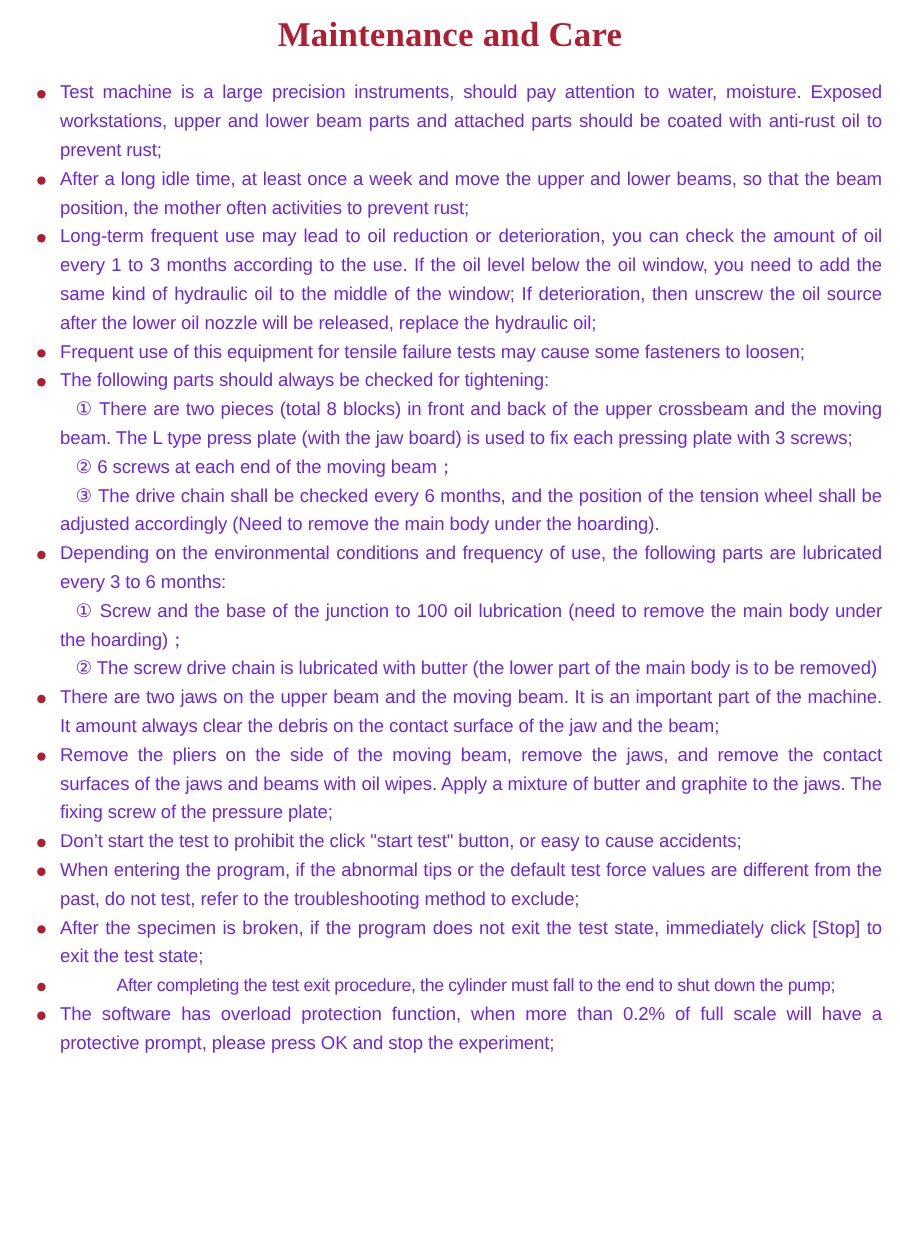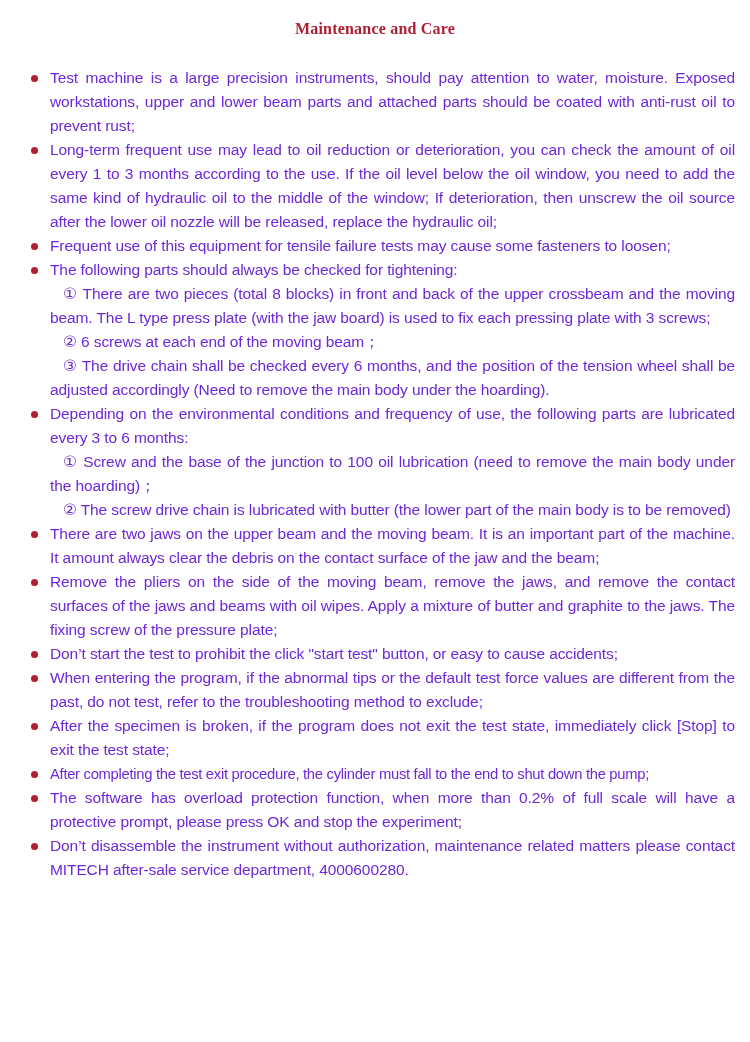--- a/index.html
+++ b/index.html
@@ -13,21 +13,21 @@
     height: 1042px;
     background: #ffffff;
     overflow: hidden;
     font-family: "Liberation Sans", "DejaVu Sans", sans-serif;
   }
   .doc-title {
     margin: 14px 0 0 0;
     text-align: center;
     font-family: "Liberation Serif", "DejaVu Serif", serif;
     font-weight: bold;
-    font-size: 16px;
+    font-size: 29px;
     line-height: 30px;
     color: #b01e32;
     letter-spacing: 0.2px;
   }
   .maint-list {
     list-style: none;
     margin: 22px 0 0 0;
     padding: 0 15px 0 50px;
   }
   .item {
@@ -52,36 +52,41 @@
     color: #6d28d9;
     text-align: justify;
     letter-spacing: -0.1px;
   }
   .para.sub {
     text-indent: 13px;
   }
   .para.condensed {
     font-size: 14.8px;
     letter-spacing: -0.3px;
+    margin-left: 47px;
   }
 </style>
 </head>
 <body>
 
 <div class="page">
 
   <h1 class="doc-title">Maintenance and Care</h1>
 
   <ul class="maint-list">
 
     <li class="item">
       <span class="bullet"></span>
       <p class="para">Test machine is a large precision instruments, should pay attention to water, moisture. Exposed workstations, upper and lower beam parts and attached parts should be coated with anti-rust oil to prevent rust;</p>
     </li>
 
+    <li class="item">
+      <span class="bullet"></span>
+      <p class="para">After a long idle time, at least once a week and move the upper and lower beams, so that the beam position, the mother often activities to prevent rust;</p>
+    </li>
 
     <li class="item">
       <span class="bullet"></span>
       <p class="para">Long-term frequent use may lead to oil reduction or deterioration, you can check the amount of oil every 1 to 3 months according to the use. If the oil level below the oil window, you need to add the same kind of hydraulic oil to the middle of the window; If deterioration, then unscrew the oil source after the lower oil nozzle will be released, replace the hydraulic oil;</p>
     </li>
 
     <li class="item">
       <span class="bullet"></span>
       <p class="para">Frequent use of this equipment for tensile failure tests may cause some fasteners to loosen;</p>
     </li>
@@ -129,19 +134,15 @@
     <li class="item">
       <span class="bullet"></span>
       <p class="para condensed">After completing the test exit procedure, the cylinder must fall to the end to shut down the pump;</p>
     </li>
 
     <li class="item">
       <span class="bullet"></span>
       <p class="para">The software has overload protection function, when more than 0.2% of full scale will have a protective prompt, please press OK and stop the experiment;</p>
     </li>
 
-    <li class="item">
-      <span class="bullet"></span>
-      <p class="para">Don’t disassemble the instrument without authorization, maintenance related matters please contact MITECH after-sale service department, 4000600280.</p>
-    </li>
 
   </ul>
 </div>
 
 </body></html>

